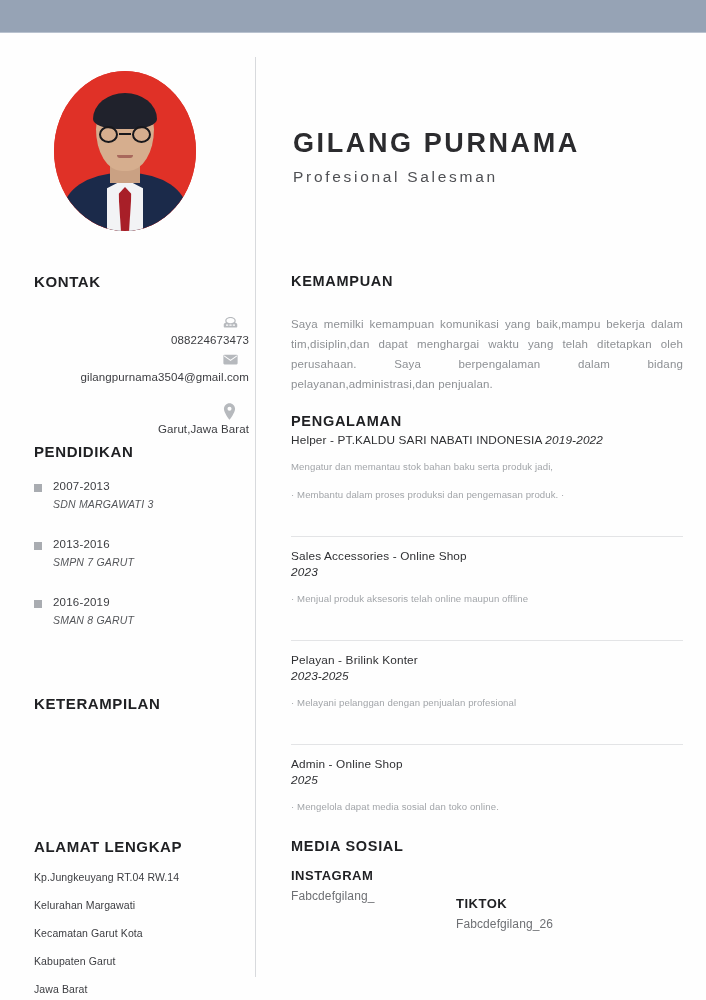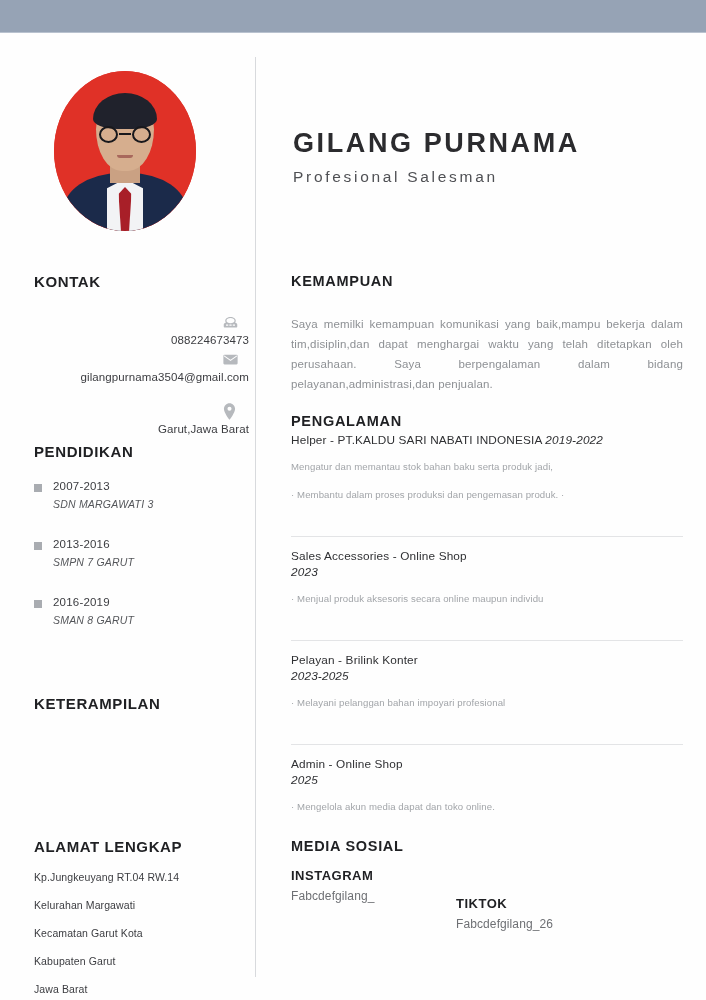--- a/index.html
+++ b/index.html
@@ -450,37 +450,37 @@
         <div class="job-bullets">
           <div class="job-b">Mengatur dan memantau stok bahan baku serta produk jadi,</div>
           <div class="job-b">· Membantu dalam proses produksi dan pengemasan produk. ·</div>
         </div>
       </div>
 
       <div class="job sep">
         <div class="job-title">Sales Accessories - Online Shop</div>
         <div class="job-date">2023</div>
         <div class="job-bullets">
-          <div class="job-b">· Menjual produk aksesoris secara online maupun individu</div>
+          <div class="job-b">· Menjual produk aksesoris telah online maupun offline</div>
         </div>
       </div>
 
       <div class="job sep">
         <div class="job-title">Pelayan - Brilink Konter</div>
         <div class="job-date">2023-2025</div>
         <div class="job-bullets">
-          <div class="job-b">· Melayani pelanggan bahan impoyari profesional</div>
+          <div class="job-b">· Melayani pelanggan dengan penjualan profesional</div>
         </div>
       </div>
 
       <div class="job sep">
         <div class="job-title">Admin - Online Shop</div>
         <div class="job-date">2025</div>
         <div class="job-bullets">
-          <div class="job-b">· Mengelola akun media dapat dan toko online.</div>
+          <div class="job-b">· Mengelola dapat media sosial dan toko online.</div>
         </div>
       </div>
 
     </div>
 
     <div class="sec-sosial">
       <div class="r-h">MEDIA SOSIAL</div>
       <div class="soc-wrap">
         <div class="soc-block ig">
           <div class="soc-label">INSTAGRAM</div>

